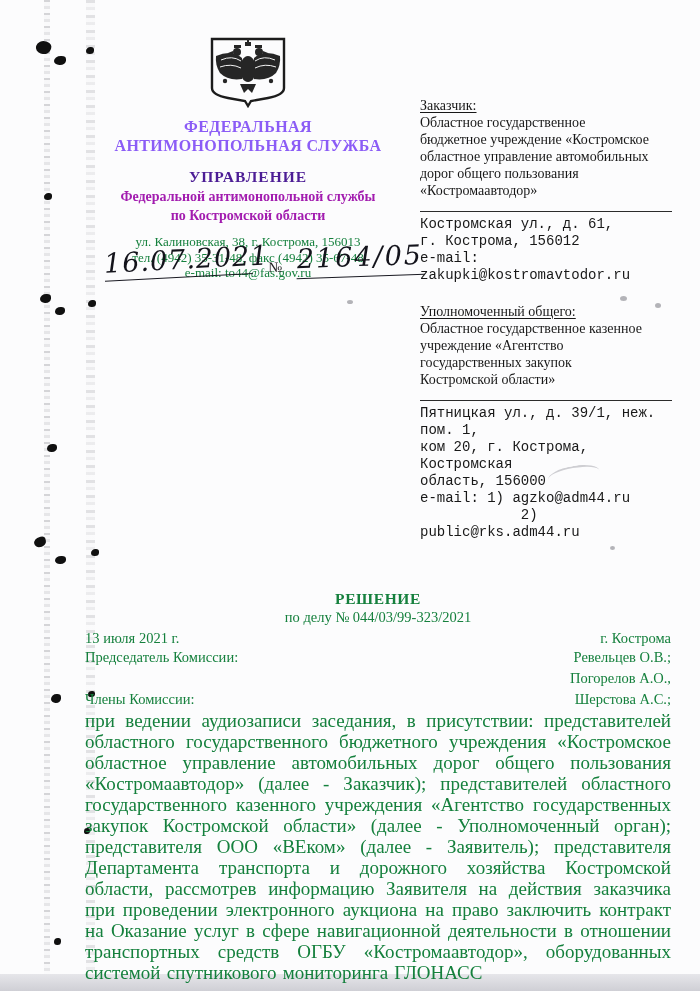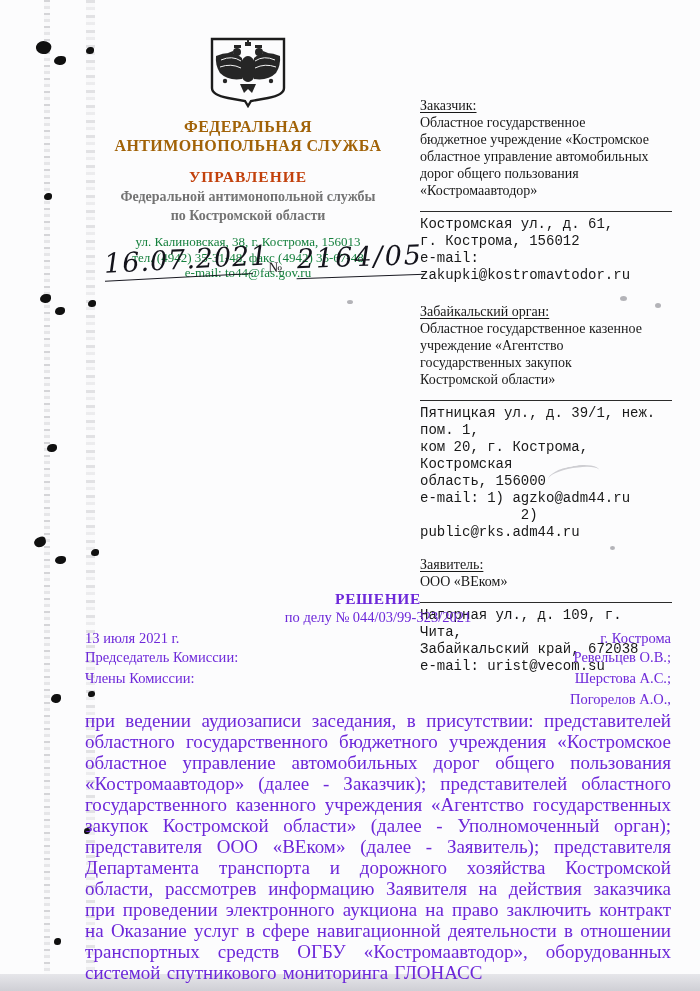--- a/index.html
+++ b/index.html
@@ -23,24 +23,24 @@
   }
   .blob { position:absolute; background:#101010; border-radius:62% 40% 55% 48%; }
   .speck { position:absolute; background:rgba(90,90,100,.45); border-radius:50%; }
   .scan-strip { position:absolute; left:0; bottom:0; width:700px; height:17px;
     background:linear-gradient(180deg,#e6e6ea,#cfcfd5); }
   .squiggle { position:absolute; left:548px; top:466px; width:52px; height:16px;
     border-top:2px solid rgba(110,110,120,.32); border-radius:50%; transform:rotate(-10deg); }
   
   .lh-left { position:absolute; left:92px; top:36px; width:312px; text-align:center; }
   .emblem { display:block; margin:0 auto; }
-  .org-name { font-weight:bold; font-size:16px; line-height:19px; letter-spacing:.4px; color:#a16207; }
+  .org-name { font-weight:bold; font-size:16px; line-height:19px; letter-spacing:.4px; color:#8b5cf6; }
   .org-name.first { margin-top:7px; }
-  .division1 { font-weight:bold; font-size:15.5px; letter-spacing:1px; margin-top:13px; color:#c2410c; }
-  .division2 { font-weight:bold; font-size:14px; line-height:17px; margin-top:2px; color:#737373; }
+  .division1 { font-weight:bold; font-size:15.5px; letter-spacing:1px; margin-top:13px; color:#4c1d95; }
+  .division2 { font-weight:bold; font-size:14px; line-height:17px; margin-top:2px; color:#a21caf; }
   .addr { font-size:13px; line-height:15.5px; margin-top:10px; color:#15803d; }
   
   .hand { font-family:"DejaVu Serif", serif; font-style:italic; color:#13131b; }
   .hand-date { position:absolute; left:104px; top:244px; width:148px; font-size:27px;
     transform:rotate(-3deg); border-bottom:1.7px solid #1a1a22; padding-bottom:2px;
     text-align:center; letter-spacing:1px; }
   .num-sign { position:absolute; left:268px; top:259px; font-size:14.5px; }
   .hand-num { position:absolute; left:296px; top:241px; width:128px; font-size:27px;
     transform:rotate(-2deg); border-bottom:1.7px solid #1a1a22; padding-bottom:4px;
     text-align:center; letter-spacing:2px; }
@@ -50,21 +50,21 @@
   .ref-blank.b2 { width:118px; margin-left:6px; }
   
   .lh-right { position:absolute; left:420px; top:97px; width:252px; font-size:14px; line-height:17px; color:#181818; }
   .r-block { margin-bottom:19px; }
   .r-block.b2 { margin-bottom:15px; }
   .r-label { text-decoration:underline; text-underline-offset:2px; }
   .r-name { white-space:pre-wrap; }
   .r-sep { border:none; border-top:1.4px solid #2b2b2b; margin:12px 0 4px 0; width:100%; }
   .r-addr { white-space:pre-wrap;font-family:Liberation Mono, monospace; }
   
-  .decision { position:absolute; left:85px; top:590px; width:586px; color:#6d28d9; }
+  .decision { position:absolute; left:85px; top:590px; width:586px; color:#15803d; }
   .d-title { text-align:center; font-weight:bold; font-size:15.5px; letter-spacing:.6px; }
   .d-case { text-align:center; font-size:14.5px; margin-top:1px; }
   .d-dateline { display:flex; justify-content:space-between; font-size:14.5px; margin-top:4px; }
   .d-intro { margin:13px 0 0 0; font-size:14.5px; line-height:21px; text-align:justify;
     text-indent:40px; word-spacing:2px; }
   .commission-row { display:flex; justify-content:space-between; font-size:14.5px; line-height:21px;gap:41px; }
   .d-body { margin:0; font-size:19px; line-height:21px; text-align:justify; word-spacing:1.5px; }
 </style>
 </head>
 <body>
@@ -144,57 +144,49 @@
 бюджетное учреждение «Костромское
 областное управление автомобильных
 дорог общего пользования
 «Костромаавтодор»</div>
       <hr class="r-sep">
       <div class="r-addr">Костромская ул., д. 61,
 г. Кострома, 156012
 e-mail:  zakupki@kostromavtodor.ru</div>
     </div>
     <div class="r-block b2">
-      <div class="r-label">Забайкальский орган:</div>
+      <div class="r-label">Уполномоченный общего:</div>
       <div class="r-name">Областное государственное казенное
 учреждение «Агентство
 государственных закупок
 Костромской области»</div>
       <hr class="r-sep">
       <div class="r-addr">Пятницкая ул., д. 39/1, неж. пом. 1,
 ком 20, г. Кострома, Костромская
 область, 156000
 e-mail: 1) agzko@adm44.ru
             2) public@rks.adm44.ru</div>
-    </div>
-    <div class="r-block">
-      <div class="r-label">Заявитель:</div>
-      <div class="r-name">ООО «ВЕком»</div>
-      <hr class="r-sep">
-      <div class="r-addr">Нагорная ул., д. 109, г. Чита,
-Забайкальский край, 672038
-e-mail: urist@vecom.su</div>
     </div>
   </div>
 
   <div class="decision">
     <div class="d-title">РЕШЕНИЕ</div>
     <div class="d-case">по делу № 044/03/99-323/2021</div>
     <div class="d-dateline">
       <span>13 июля 2021 г.</span>
       <span>г. Кострома</span>
     </div>
     <div class="commission-row">
       <span>Председатель Комиссии:</span>
       <span>Ревельцев О.В.;</span>
     </div>
     <div class="commission-row">
+      <span></span>
+      <span>Погорелов А.О.,</span>
+    </div>
+    <div class="commission-row">
       <span>Члены Комиссии:</span>
       <span>Шерстова А.С.;</span>
-    </div>
-    <div class="commission-row">
-      <span></span>
-      <span>Погорелов А.О.,</span>
     </div>
     <p class="d-body">при ведении аудиозаписи заседания, в присутствии: представителей областного государственного бюджетного учреждения «Костромское областное управление автомобильных дорог общего пользования «Костромаавтодор» (далее - Заказчик); представителей областного государственного казенного учреждения «Агентство государственных закупок Костромской области» (далее - Уполномоченный орган); представителя ООО «ВЕком» (далее - Заявитель); представителя Департамента транспорта и дорожного хозяйства Костромской области, рассмотрев информацию Заявителя на действия заказчика при проведении электронного аукциона на право заключить контракт на Оказание услуг в сфере навигационной деятельности в отношении транспортных средств ОГБУ «Костромаавтодор», оборудованных системой спутникового мониторинга ГЛОНАСС</p>
   </div>
 
 </div>
 
 </body></html>

